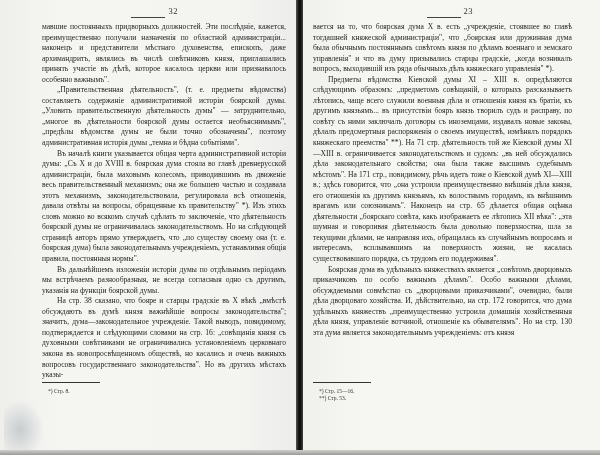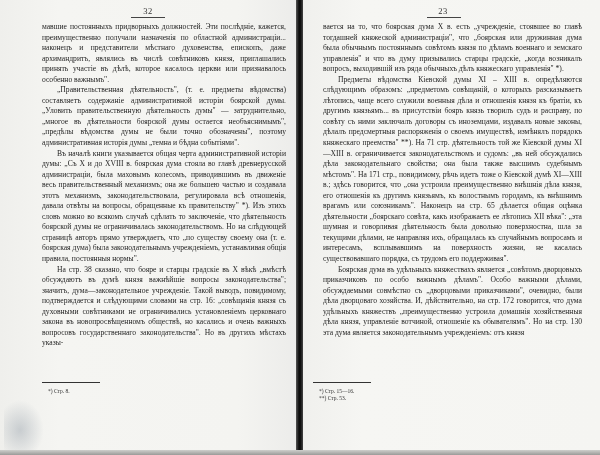--- a/index.html
+++ b/index.html
@@ -21,21 +21,21 @@
   }
   .bottom-edge {
     position:absolute; left:0; top:450px; width:600px; height:5px;
     background:linear-gradient(180deg,#cfcfcc,#9a9a98);
   }
   .smudge {
     position:absolute; left:4px; top:400px; width:40px; height:50px;
     background:radial-gradient(ellipse at 40% 60%, rgba(150,160,170,0.45), rgba(200,205,210,0) 70%);
   }
   .page-num {
-    position:absolute; top:6px; width:60px; text-align:center;
+    position:absolute; top:6px; width:60px; text-align:right;
     font-size:8.5px; letter-spacing:0.5px; color:#333;
   }
   .page-num-rule {
     position:absolute; top:17px; height:1px; background:#444; width:34px;
   }
   .text {
     position:absolute; top:22px; font-size:7.6px; line-height:10.55px;
     text-align:justify; color:#1e1e1e;
   }
   .text p { margin:0; }
@@ -47,35 +47,36 @@
 <body>
 
 <div class="spread">
   <div class="page left">
     <div class="page-num" style="left:118px;">32</div>
     <div class="page-num-rule" style="left:131px;"></div>
     <div class="text" style="left:42px; width:244px;">
       <p>мавшие постоянныхъ придворныхъ должностей. Эти послѣдніе, кажется, преимущественно получали назначенія по областной администраціи... наконецъ и представители мѣстнаго духовенства, епископъ, даже архимандритъ, являлись въ числѣ совѣтниковъ князя, приглашались принять участіе въ дѣлѣ, которое касалось церкви или признавалось особенно важнымъ".</p>
       <p class="indent">„Правительственная дѣятельность", (т. е. предметы вѣдомства) составляетъ содержаніе административной исторіи боярской думы. „Уловить правительственную дѣятельность думы" — затруднительно, „многое въ дѣятельности боярской думы остается необъяснимымъ", „предѣлы вѣдомства думы не были точно обозначены", поэтому административная исторія думы „темна и бѣдна событіями".</p>
       <p class="indent">Въ началѣ книги указывается общая черта административной исторіи думы: „Съ X и до XVIII в. боярская дума стояла во главѣ древнерусской администраціи, была маховымъ колесомъ, приводившимъ въ движеніе весь правительственный механизмъ; она же большею частью и создавала этотъ механизмъ, законодательствовала, регулировала всѣ отношенія, давала отвѣты на вопросы, обращенные къ правительству" *). Изъ этихъ словъ можно во всякомъ случаѣ сдѣлать то заключеніе, что дѣятельность боярской думы не ограничивалась законодательствомъ. Но на слѣдующей страницѣ авторъ прямо утверждаетъ, что „по существу своему она (т. е. боярская дума) была законодательнымъ учрежденіемъ, устанавливая общія правила, постоянныя нормы".</p>
+      <p class="indent">Въ дальнѣйшемъ изложеніи исторіи думы по отдѣльнымъ періодамъ мы встрѣчаемъ разнообразныя, не всегда согласныя одно съ другимъ, указанія на функціи боярской думы.</p>
       <p class="indent">На стр. 38 сказано, что бояре и старцы градскіе въ X вѣкѣ „вмѣстѣ обсуждаютъ въ думѣ князя важнѣйшіе вопросы законодательства"; значитъ, дума—законодательное учрежденіе. Такой выводъ, повидимому, подтверждается и слѣдующими словами на стр. 16: „совѣщанія князя съ духовными совѣтниками не ограничивались установленіемъ церковнаго закона въ новопросвѣщенномъ обществѣ, но касались и очень важныхъ вопросовъ государственнаго законодательства". Но въ другихъ мѣстахъ указы-</p>
     </div>
     <div class="footnote-rule" style="left:42px; top:382px;"></div>
     <div class="footnotes" style="left:48px; top:388px;">
       <div>*) Стр. 8.</div>
     </div>
     <div class="smudge"></div>
   </div>
 
   <div class="gutter"></div>
 
   <div class="page right">
     <div class="page-num" style="left:110px;">23</div>
     <div class="page-num-rule" style="left:124px;"></div>
-    <div class="text" style="left:20px; width:259px;">
+    <div class="text" style="left:10px; width:259px;">
       <p>вается на то, что боярская дума X в. есть „учрежденіе, стоявшее во главѣ тогдашней княжеской администраціи", что „боярская или дружинная дума была обычнымъ постояннымъ совѣтомъ князя по дѣламъ военнаго и земскаго управленія" и что въ думу призывались старцы градскіе, „когда возникалъ вопросъ, выходившій изъ ряда обычныхъ дѣлъ княжескаго управленія" *).</p>
       <p class="indent">Предметы вѣдомства Кіевской думы XI – XIII в. опредѣляются слѣдующимъ образомъ: „предметомъ совѣщаній, о которыхъ разсказываетъ лѣтопись, чаще всего служили военныя дѣла и отношенія князя къ братіи, къ другимъ князьямъ... въ присутствіи бояръ князь творилъ судъ и расправу, по совѣту съ ними заключалъ договоры съ иноземцами, издавалъ новые законы, дѣлалъ предсмертныя распоряженія о своемъ имуществѣ, измѣнялъ порядокъ княжескаго преемства" **). На 71 стр. дѣятельность той же Кіевской думы XI—XIII в. ограничивается законодательствомъ и судомъ: „въ ней обсуждались дѣла законодательнаго свойства; она была также высшимъ судебнымъ мѣстомъ". На 171 стр., повидимому, рѣчь идетъ тоже о Кіевской думѣ XI—XIII в.; здѣсь говорится, что „она устроила преимущественно внѣшнія дѣла князя, его отношенія къ другимъ князьямъ, къ волостнымъ городамъ, къ внѣшнимъ врагамъ или союзникамъ". Наконецъ на стр. 65 дѣлается общая оцѣнка дѣятельности „боярскаго совѣта, какъ изображаетъ ее лѣтопись XII вѣка": „эта шумная и говорливая дѣятельность была довольно поверхностна, шла за текущими дѣлами, не направляя ихъ, обращалась къ случайнымъ вопросамъ и интересамъ, всплывавшимъ на поверхность жизни, не касалась существовавшаго порядка, съ трудомъ его поддерживая".</p>
       <p class="indent">Боярская дума въ удѣльныхъ княжествахъ является „совѣтомъ дворцовыхъ приказчиковъ по особо важнымъ дѣламъ". Особо важными дѣлами, обсуждаемыми совмѣстно съ „дворцовыми приказчиками", очевидно, были дѣла дворцоваго хозяйства. И, дѣйствительно, на стр. 172 говорится, что дума удѣльныхъ княжествъ „преимущественно устроила домашнія хозяйственныя дѣла князя, управленіе вотчиной, отношеніе къ обывателямъ". Но на стр. 130 эта дума является законодательнымъ учрежденіемъ: отъ князя</p>
     </div>
     <div class="footnote-rule" style="left:10px; top:382px;"></div>
     <div class="footnotes" style="left:16px; top:388px;">
       <div>*) Стр. 15—16.</div>
       <div>**) Стр. 53.</div>
     </div>
   </div>

